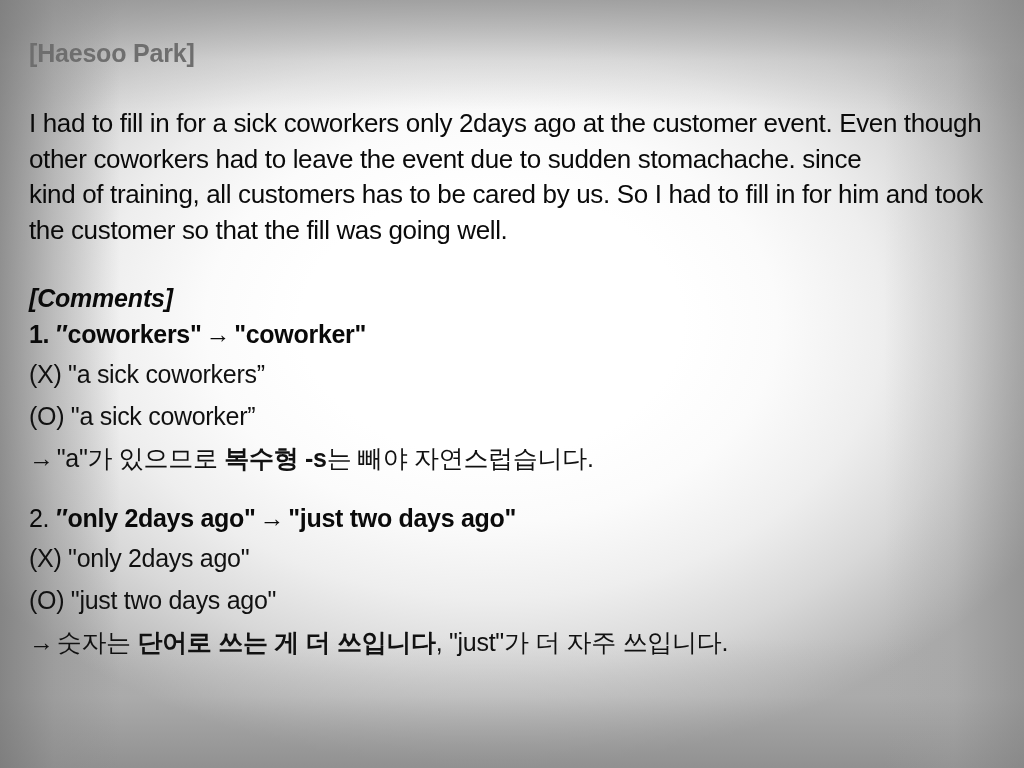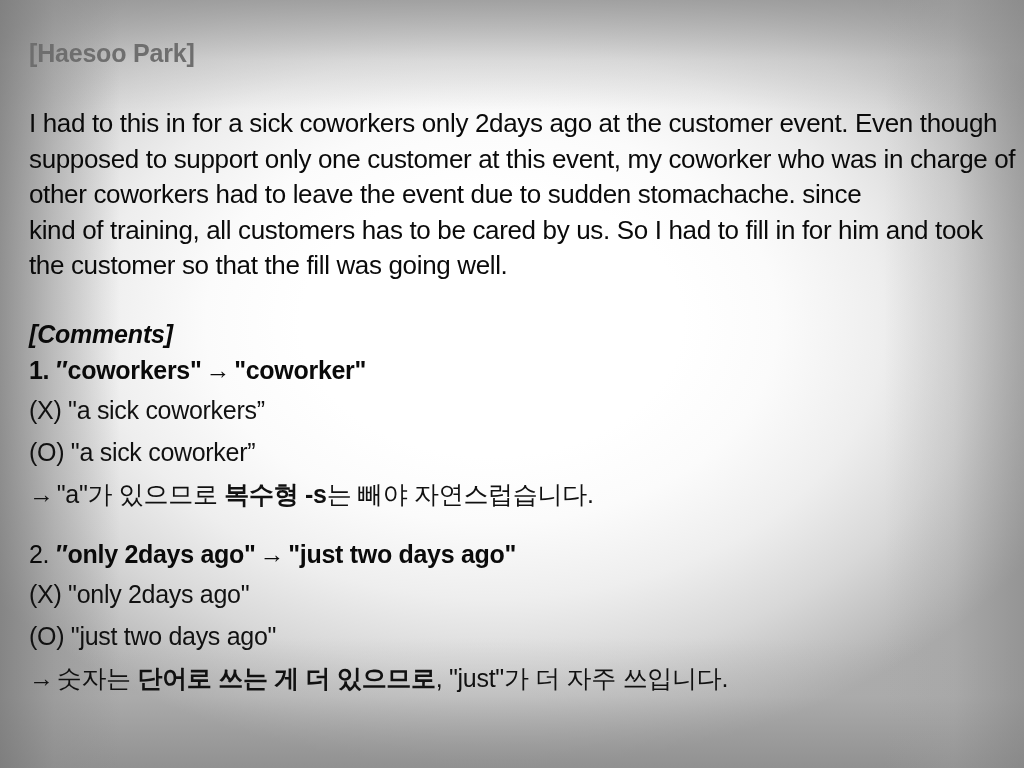--- a/index.html
+++ b/index.html
@@ -143,22 +143,21 @@
   <div id="edge-left"></div>
   <div id="edge-right"></div>
 
   <div id="content">
 
     <div class="author">[Haesoo Park]</div>
 
     <div class="gap-lg"></div>
 
     <div>
-      <div class="para">I had to this in for a sick coworkers only 2days ago at the customer event. Even though</div>
-      <div class="para">supposed to support only one customer at this event, my coworker who was in charge of</div>
+      <div class="para">I had to fill in for a sick coworkers only 2days ago at the customer event. Even though</div>
       <div class="para">other coworkers had to leave the event due to sudden stomachache. since </div>
       <div class="para">kind of training, all customers has to be cared by us. So I had to fill in for him and took</div>
       <div class="para">the customer so that the fill was going well.</div>
     </div>
 
     <div class="gap-md"></div>
 
     <div class="section-head">[Comments]</div>
 
     <div>
@@ -188,18 +187,18 @@
       </div>
       <div class="example">
         <span>(X)</span>
         <span>"only 2days ago"</span>
       </div>
       <div class="example">
         <span>(O)</span>
         <span>"just two days ago"</span>
       </div>
       <div class="note">
-        <span class="lead">→</span><span>숫자는 </span><b>단어로 쓰는 게 더 있으므로</b><span>, "just"가 더 자주 쓰입니다.</span>
+        <span class="lead">→</span><span>숫자는 </span><b>단어로 쓰는 게 더 쓰입니다</b><span>, "just"가 더 자주 쓰입니다.</span>
       </div>
     </div>
 
   </div>
 </div>
 
 </body></html>

